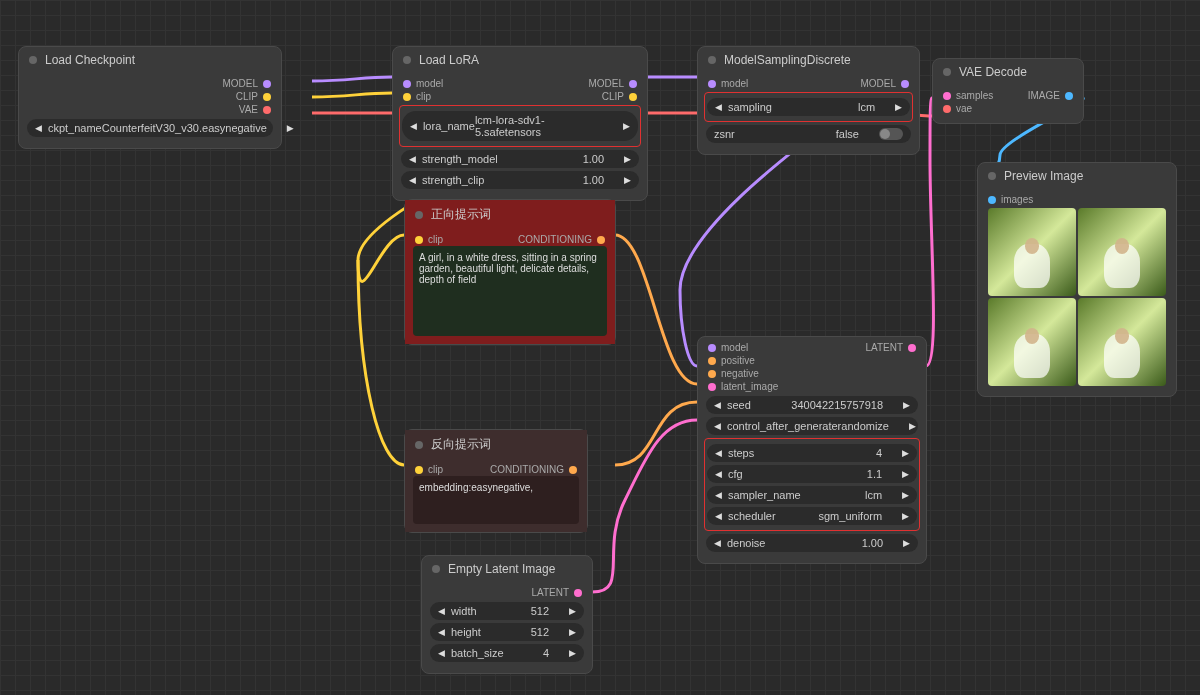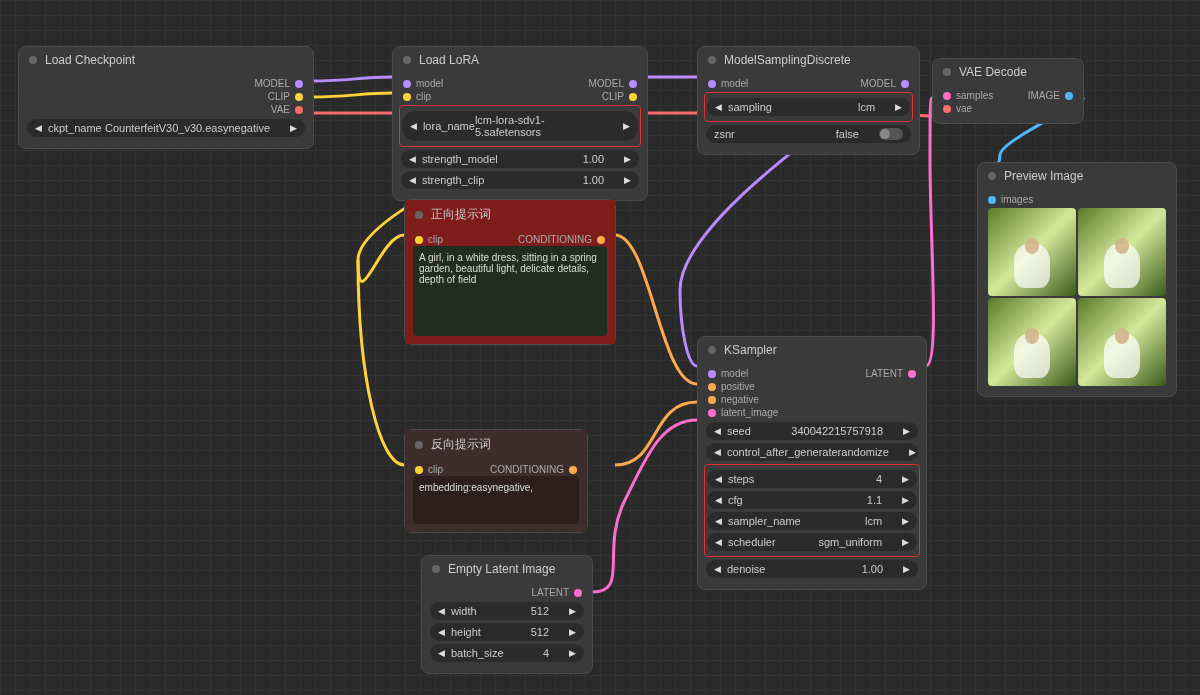--- a/index.html
+++ b/index.html
@@ -45,21 +45,21 @@
   <path class="wire" stroke="#ffd23a" d="M358,260 C358,380 380,465 404,465"></path>
   <path class="wire" stroke="#b88cff" d="M883,77 C905,77 680,210 680,290 C680,330 688,366 697,366"></path>
   <path class="wire" stroke="#ff6b6b" d="M312,113 C360,113 600,113 880,113 C912,113 918,116 932,116"></path>
   <path class="wire" stroke="#ffa94d" d="M615,235 C650,235 660,384 697,384"></path>
   <path class="wire" stroke="#ffa94d" d="M615,465 C660,465 650,402 697,402"></path>
   <path class="wire" stroke="#ff6ecf" d="M592,592 C630,592 600,550 625,500 C645,460 660,420 697,420"></path>
   <path class="wire" stroke="#ff6ecf" d="M926,366 C940,366 930,240 930,160 C930,120 930,98 932,98"></path>
   <path class="wire" stroke="#4db8ff" d="M1082,98 C1095,98 1000,140 1000,155 C1000,170 980,196 977,196"></path>
 </svg>
 
-<div class="node" style="left:18px;top:46px;width:296px;">
+<div class="node" style="left:18px;top:46px;width:264px;">
   <div class="node-head">
       <span class="dot"></span>
       <span>Load Checkpoint</span>
     </div>
   <div class="node-body">
     <div class="io-row">
         <span></span>
         <span class="io-right">
           <span>MODEL</span>
           <span class="port p-purple"></span>
@@ -298,24 +298,20 @@
         </span>
         <span class="wr">
           <span>4</span>
           <span class="arrow">▶</span>
         </span>
       </div>
   </div>
 </div>
 
 <div class="node" style="left:697px;top:336px;width:230px;">
-  <div class="node-head">
-      <span class="dot"></span>
-      <span>KSampler</span>
-    </div>
   <div class="node-body">
     <div class="io-row">
         <span class="io-left">
           <span class="port p-purple"></span>
           <span>model</span>
         </span>
         <span class="io-right">
           <span>LATENT</span>
           <span class="port p-pink"></span>
         </span>

